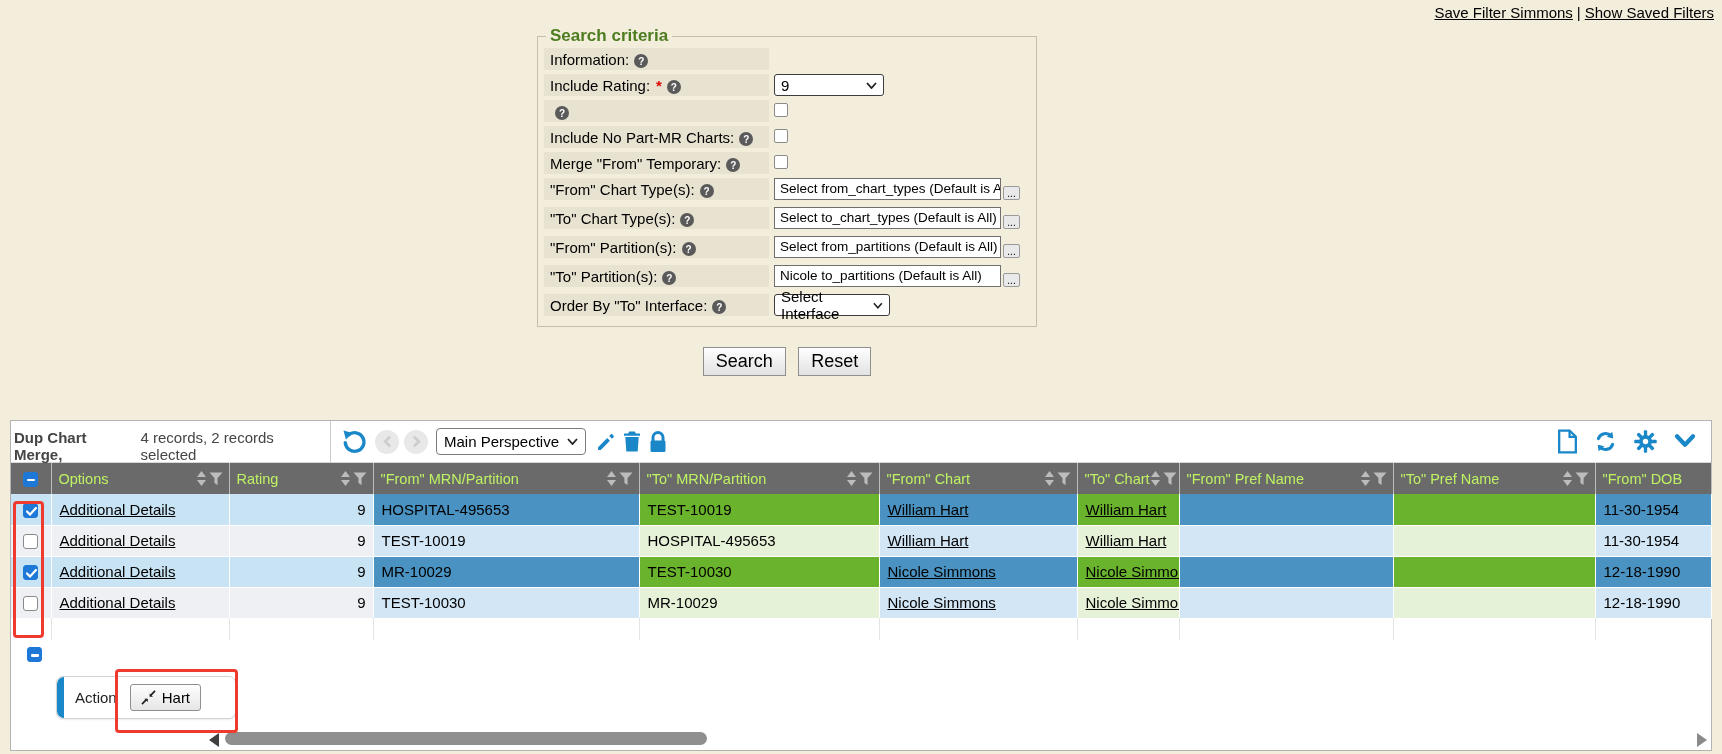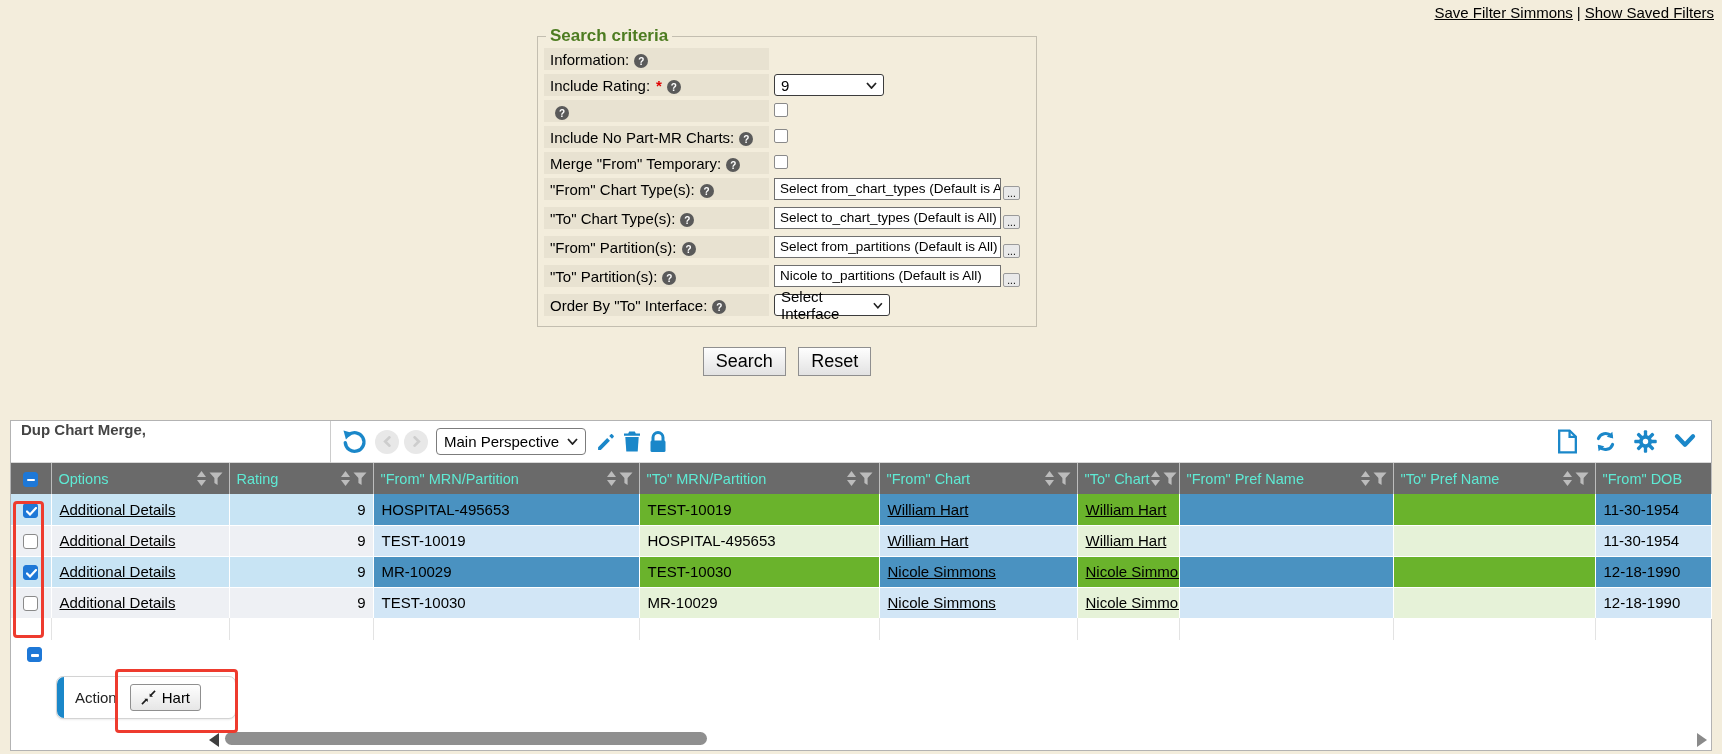--- a/index.html
+++ b/index.html
@@ -29,32 +29,32 @@
   .picker-input { width:227px; height:22px; background:#fff; border:1px solid #6f6f6f; font-size:13.5px; padding:2px 5px; white-space:nowrap; overflow:hidden; color:#000; cursor:text; }
   .dots-btn { width:17px; height:14px; background:#e9e9e9; border:1px solid #9a9a9a; border-radius:2px; font-size:10px; line-height:7px; margin-left:2px; margin-top:8px; cursor:pointer; text-align:center; }
 
   .search-buttons { position:absolute; left:537px; top:347px; width:500px; text-align:center; }
   .btn { font-family:"Liberation Sans",sans-serif; font-size:18px; color:#000; padding:3px 12px; border:1px solid #8f8f8f; border-radius:0; background:linear-gradient(#fefefe,#e2e2e2); cursor:pointer; }
   .search-buttons .btn + .btn { margin-left:8px; }
 
   
   .grid-panel { position:absolute; left:10px; top:420px; width:1702px; height:331px; background:#fff; border:1px solid #b3b3b3; }
   .toolbar { height:42px; display:flex; align-items:center; border-bottom:1px solid #d8d8d8; }
-  .title-wrap { width:320px; height:42px; display:flex; align-items:flex-start; padding-left:10px; border-right:1px solid #cccccc; font-size:15px; color:#454545; flex-shrink:0; }
+  .title-wrap { width:320px; height:42px; display:flex; align-items:flex-end; padding-left:3px; border-right:1px solid #cccccc; font-size:15px; color:#454545; flex-shrink:0; }
   .title-wrap strong { font-weight:bold; }
   .title-wrap .summary { margin-left:4px; }
   .tb-icon { display:inline-flex; align-items:center; justify-content:center; cursor:pointer; }
   .nav-circle { width:24px; height:24px; border-radius:50%; background:#e8e8e8; display:inline-flex; align-items:center; justify-content:center; }
   .persp { width:150px; height:27px; border:1px solid #7c7c7c; border-radius:4px; background:#fff; display:flex; align-items:center; font-size:15px; padding:0 7px; margin:0 10px 0 8px; cursor:pointer; }
   .persp .chev { margin-left:auto; }
   .tb-right { margin-left:auto; display:flex; align-items:center; gap:15px; padding-right:14px; }
 
   
   table.grid { border-collapse:collapse; table-layout:fixed; width:1700px; }
-  th { background:#6a6a6a; color:#5eead4; font-weight:normal; font-size:14.5px; text-align:left; height:31px; padding:0 3px 0 7px; border-right:1px solid #bdbdbd; overflow:hidden; white-space:nowrap; }
+  th { background:#6a6a6a; color:#bef264; font-weight:normal; font-size:14.5px; text-align:left; height:31px; padding:0 3px 0 7px; border-right:1px solid #bdbdbd; overflow:hidden; white-space:nowrap; }
   th .th-inner { display:flex; align-items:center; }
   th .th-inner .sp { flex:1; }
   th svg { flex-shrink:0; cursor:pointer; }
   th .funnel { margin:0 3px 0 2px; }
   td { font-size:15px; height:31px; padding:0 8px; border-right:1px solid #fff; border-bottom:1px solid #fff; white-space:nowrap; overflow:hidden; color:#000; }
   td.cb-cell, th.cb-cell { text-align:center; padding:0; }
   td.num { text-align:right; padding-right:7px; }
   td a { text-decoration:underline; cursor:pointer; }
   tr.sel .c-neutral { background:#c8e4f4; }
   tr.sel .c-from { background:#4a92c1; }
@@ -215,20 +215,21 @@
 <div class="search-buttons">
   <button class="btn">Search</button>
   <button class="btn">Reset</button>
 </div>
 
 <div class="grid-panel">
 
   <div class="toolbar">
     <div class="title-wrap">
       <strong>Dup Chart Merge,</strong>
+      <span class="summary">4 records, 2 records selected</span>
     </div>
     <span class="tb-icon" style="margin-left:10px;">
       <svg width="27" height="27" viewBox="0 0 24 24">
           <path d="M6.6 6.2A8.3 8.3 0 1 1 3.8 13" fill="none" stroke="#1a87c9" stroke-width="3" stroke-linecap="round"></path>
           <polygon points="2.2,2.2 10.2,4.4 4.4,10.2" fill="#1a87c9"></polygon>
         </svg>
     </span>
     <span class="nav-circle" style="margin-left:7px;">
       <svg width="11" height="11" viewBox="0 0 12 12" fill="none" stroke="#cdcdcd" stroke-width="3" stroke-linecap="round">
           <path d="M8 1.5L3.5 6 8 10.5"></path>

